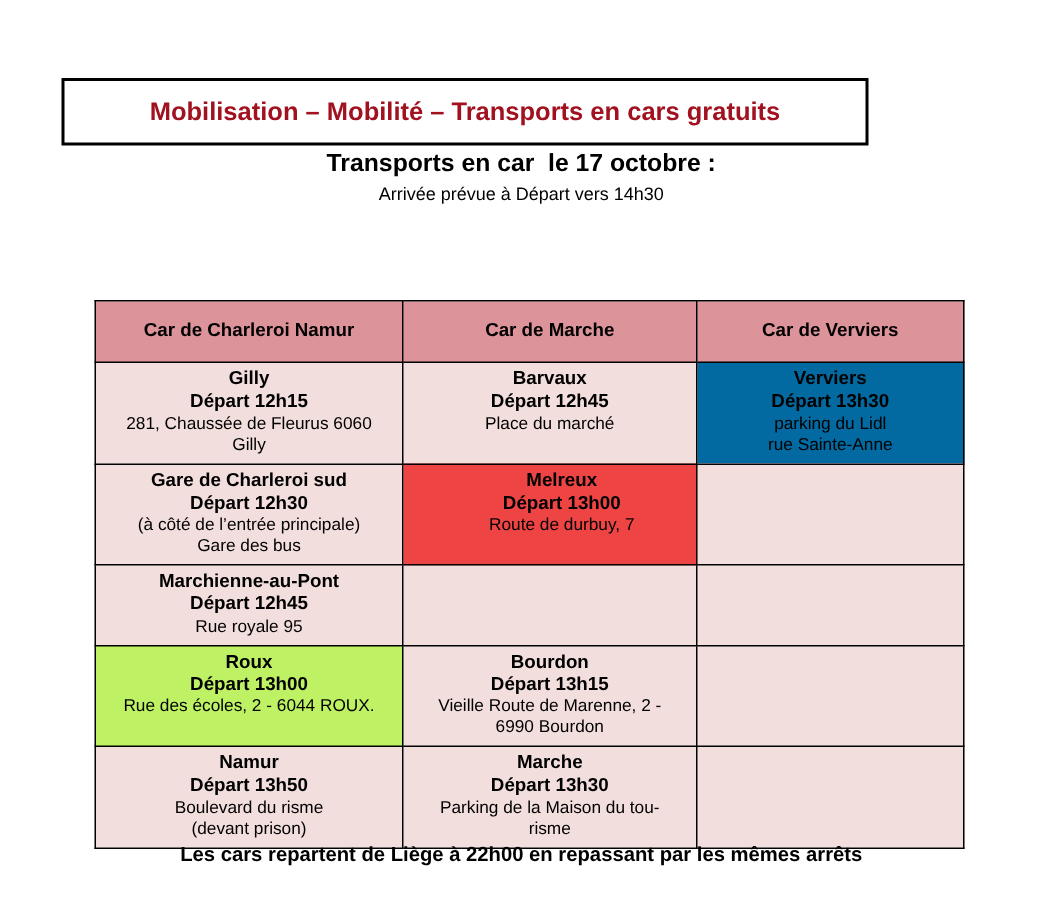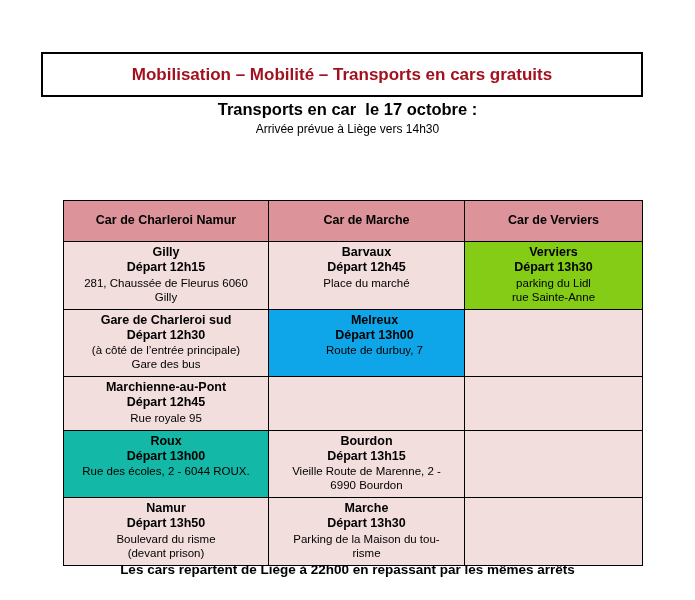--- a/index.html
+++ b/index.html
@@ -21,21 +21,21 @@
     left: 0; top: 0;
     width: 695px;
     height: 600px;
   }
 
   
   .title-box {
     position: absolute;
     left: 41px;
     top: 52px;
-    width: 602px;
+    width: 538px;
     height: 45px;
     border: 2px solid #000000;
     box-sizing: border-box;
     background: #ffffff;
     display: flex;
     align-items: center;
     justify-content: center;
   }
   .title-text {
     color: #a2111f;
@@ -128,21 +128,21 @@
 <body>
 
 <div class="page">
 
   <div class="title-box">
     <span class="title-text" style="color: rgb(162, 17, 31);">Mobilisation – Mobilité – Transports en cars gratuits</span>
   </div>
 
   <div class="subhead">
     <div class="subhead-main">Transports en car  le 17 octobre :</div>
-    <div class="subhead-sub">Arrivée prévue à Liège vers 14h30</div>
+    <div class="subhead-sub">Arrivée prévue à Départ vers 14h30</div>
   </div>
 
   <table class="sched-table">
     <colgroup>
       <col class="col-1">
       <col class="col-2">
       <col class="col-3">
     </colgroup>
     <thead>
       <tr>
@@ -158,55 +158,55 @@
           <span class="cell-city">Gilly</span>
           <span class="cell-time">Départ 12h15</span>
           <span class="cell-addr">281, Chaussée de Fleurus 6060</span>
           <span class="cell-addr">Gilly</span>
         </td>
         <td style="background: rgb(242, 222, 221);">
           <span class="cell-city">Barvaux</span>
           <span class="cell-time">Départ 12h45</span>
           <span class="cell-addr">Place du marché</span>
         </td>
-        <td style="background: #84cc16;">
+        <td style="background: #0369a1;">
           <span class="cell-city">Verviers</span>
           <span class="cell-time">Départ 13h30</span>
           <span class="cell-addr">parking du Lidl</span>
           <span class="cell-addr">rue Sainte-Anne</span>
         </td>
       </tr>
 
       <tr>
         <td style="background: rgb(242, 222, 221);">
           <span class="cell-city">Gare de Charleroi sud</span>
           <span class="cell-time">Départ 12h30</span>
           <span class="cell-addr">(à côté de l’entrée principale)</span>
           <span class="cell-addr">Gare des bus</span>
         </td>
-        <td style="background: #0ea5e9; padding-left: 20px;">
+        <td style="background: #ef4444; padding-left: 20px;">
           <span class="cell-city">Melreux</span>
           <span class="cell-time">Départ 13h00</span>
           <span class="cell-addr">Route de durbuy, 7</span>
         </td>
         <td class="cell-empty" style="background: rgb(242, 222, 221);"></td>
       </tr>
 
       <tr>
         <td style="background: rgb(242, 222, 221);">
           <span class="cell-city">Marchienne-au-Pont</span>
           <span class="cell-time">Départ 12h45</span>
           <span class="cell-addr">Rue royale 95</span>
         </td>
         <td class="cell-empty" style="background: rgb(242, 222, 221);"></td>
         <td class="cell-empty" style="background: rgb(242, 222, 221);"></td>
       </tr>
 
       <tr>
-        <td style="background: #14b8a6;">
+        <td style="background: #bef264;">
           <span class="cell-city">Roux</span>
           <span class="cell-time">Départ 13h00</span>
           <span class="cell-addr">Rue des écoles, 2  - 6044 ROUX.</span>
         </td>
         <td style="background: rgb(242, 222, 221);">
           <span class="cell-city">Bourdon</span>
           <span class="cell-time">Départ 13h15</span>
           <span class="cell-addr">Vieille Route de Marenne, 2 -</span>
           <span class="cell-addr">6990 Bourdon</span>
         </td>

